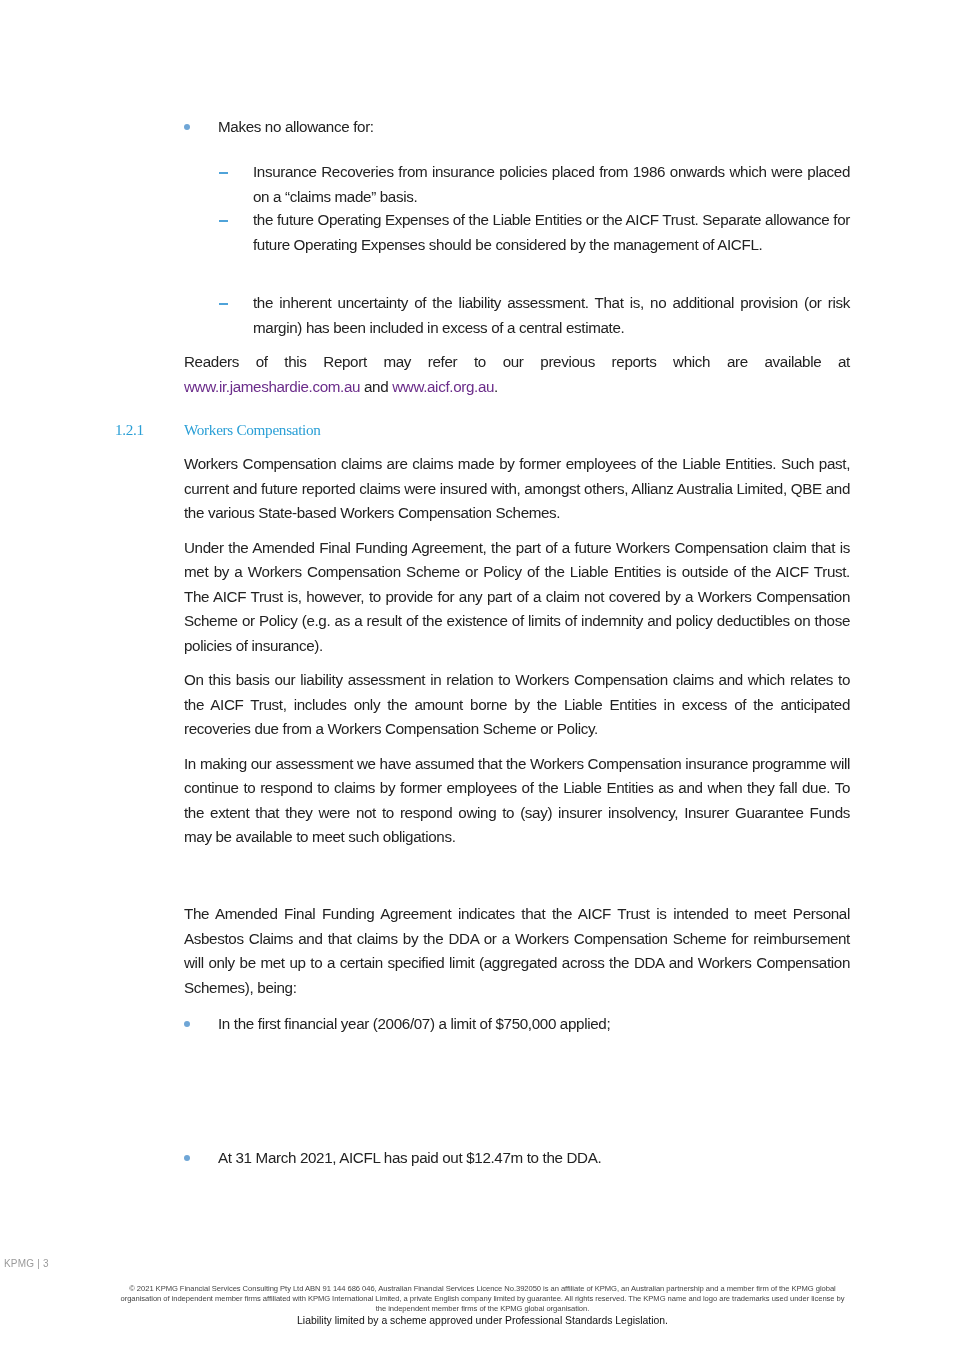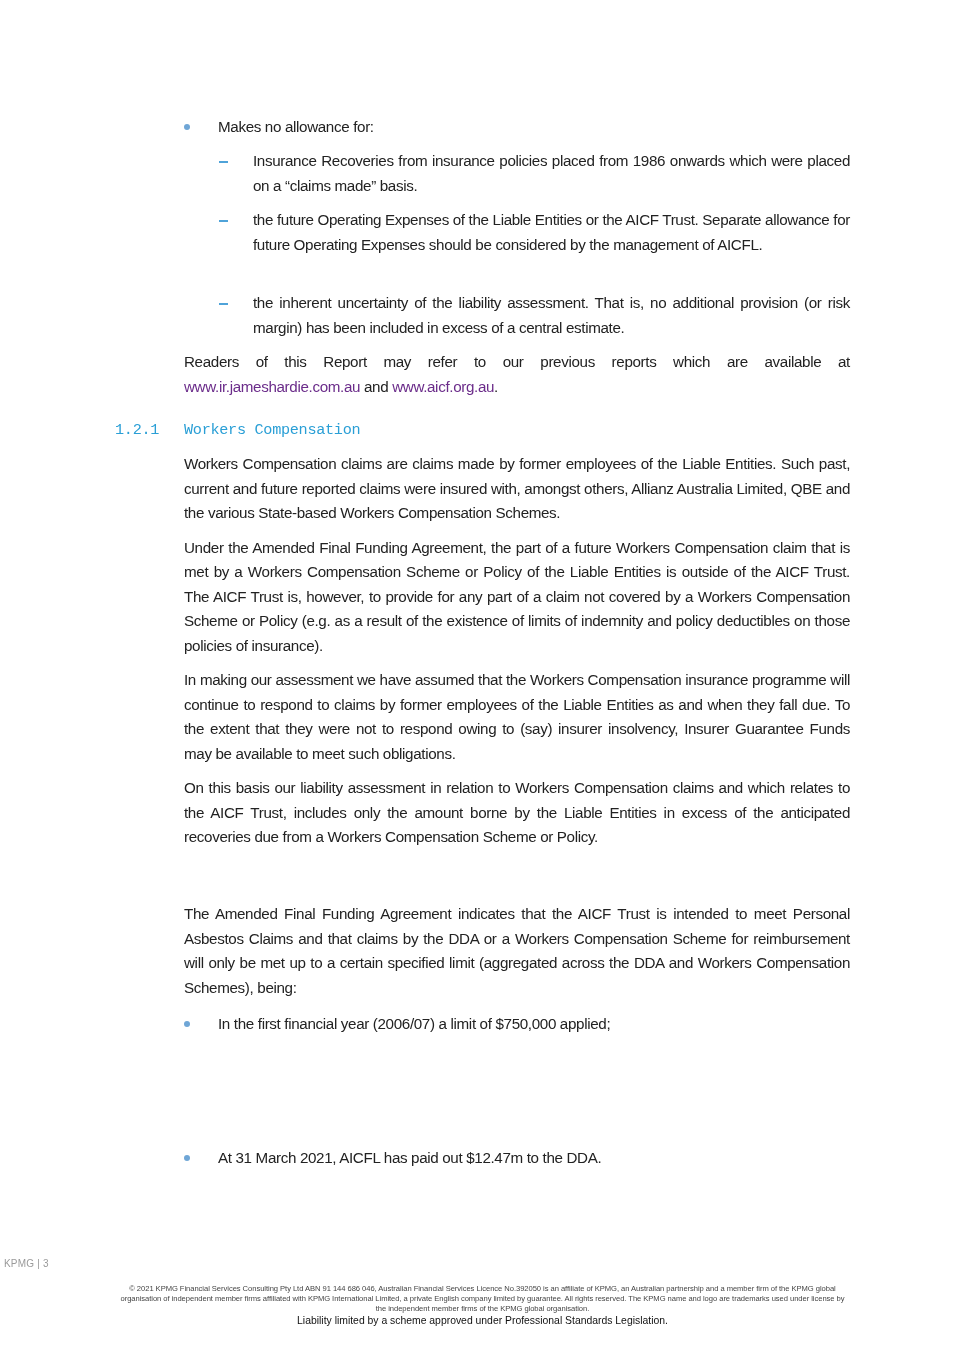--- a/index.html
+++ b/index.html
@@ -22,21 +22,21 @@
     border-radius: 50%; background: #6fa6d6;
   }
   .bullet-text { margin-left: 34px; }
   .dash-row { position: absolute; left: 219px; width: 631px; }
   .dash {
     position: absolute; left: 0; top: 12px; width: 9px; height: 1.5px; background: #4fa3d9;
   }
   .dash-text { margin-left: 34px; }
   .heading {
     position: absolute; left: 115px; width: 740px;
-    font-family: Liberation Mono, monospace; font-size: 15.2px; line-height: 22px;
+    font-family: Liberation Serif, serif; font-size: 15.2px; line-height: 22px;
     color: #2a9fd6; letter-spacing: -0.3px;
   }
   .heading .num { display: inline-block; width: 69px; }
   .link { color: #6b2c8a; text-decoration: none; }
   .footer-page {
     position: absolute; left: 4px; width: 965px; top: 1258px; 
     font-family: "Liberation Sans", sans-serif; font-size: 10px; color: #9a9a9a; letter-spacing: 0.2px;
   }
   .footer-legal {
     position: absolute; left: 120px; width: 725px; top: 1284px; text-align: center;
@@ -51,21 +51,21 @@
 </head>
 <body>
 
 <div class="page">
 
   <div class="bullet-row txt" style="top:115px;">
     <span class="bullet-dot"></span>
     <div class="bullet-text">Makes no allowance for:</div>
   </div>
 
-  <div class="dash-row txt" style="top:149px;">
+  <div class="dash-row txt" style="top:160px;">
     <span class="dash"></span>
     <div class="dash-text" style="margin-left:34px;">Insurance Recoveries from insurance policies placed from 1986 onwards which were placed on a “claims made” basis.</div>
   </div>
   <div class="dash-row txt" style="top:208px;">
     <span class="dash"></span>
     <div class="dash-text" style="margin-left:34px;">the future Operating Expenses of the Liable Entities or the AICF Trust. Separate allowance for future Operating Expenses should be considered by the management of AICFL.</div>
   </div>
   <div class="dash-row txt" style="top:291px;">
     <span class="dash"></span>
     <div class="dash-text" style="margin-left:34px;">the inherent uncertainty of the liability assessment. That is, no additional provision (or risk margin) has been included in excess of a central estimate.</div>
@@ -76,22 +76,22 @@
     <a class="link" href="#">www.ir.jameshardie.com.au</a><span> and </span><a class="link" href="#">www.aicf.org.au</a><span>.</span>
   </div>
 
   <div class="heading" style="top:419px;">
     <span class="num">1.2.1</span><span>Workers Compensation</span>
   </div>
 
   <div class="block txt" style="top:452px;">
     <p class="para">Workers Compensation claims are claims made by former employees of the Liable Entities. Such past, current and future reported claims were insured with, amongst others, Allianz Australia Limited, QBE and the various State-based Workers Compensation Schemes.</p>
     <p class="para">Under the Amended Final Funding Agreement, the part of a future Workers Compensation claim that is met by a Workers Compensation Scheme or Policy of the Liable Entities is outside of the AICF Trust. The AICF Trust is, however, to provide for any part of a claim not covered by a Workers Compensation Scheme or Policy (e.g. as a result of the existence of limits of indemnity and policy deductibles on those policies of insurance).</p>
+    <p class="para">On this basis our liability assessment in relation to Workers Compensation claims and which relates to the AICF Trust, includes only the amount borne by the Liable Entities in excess of the anticipated recoveries due from a Workers Compensation Scheme or Policy.</p>
     <p class="para">In making our assessment we have assumed that the Workers Compensation insurance programme will continue to respond to claims by former employees of the Liable Entities as and when they fall due. To the extent that they were not to respond owing to (say) insurer insolvency, Insurer Guarantee Funds may be available to meet such obligations.</p>
-    <p class="para">On this basis our liability assessment in relation to Workers Compensation claims and which relates to the AICF Trust, includes only the amount borne by the Liable Entities in excess of the anticipated recoveries due from a Workers Compensation Scheme or Policy.</p>
   </div>
 
 
   <div class="block txt" style="top:902px;">
     <p class="para">The Amended Final Funding Agreement indicates that the AICF Trust is intended to meet Personal Asbestos Claims and that claims by the DDA or a Workers Compensation Scheme for reimbursement will only be met up to a certain specified limit (aggregated across the DDA and Workers Compensation Schemes), being:</p>
   </div>
 
   <div class="bullet-row txt" style="top:1012px;">
     <span class="bullet-dot"></span>
     <div class="bullet-text">In the first financial year (2006/07) a limit of $750,000 applied;</div>

